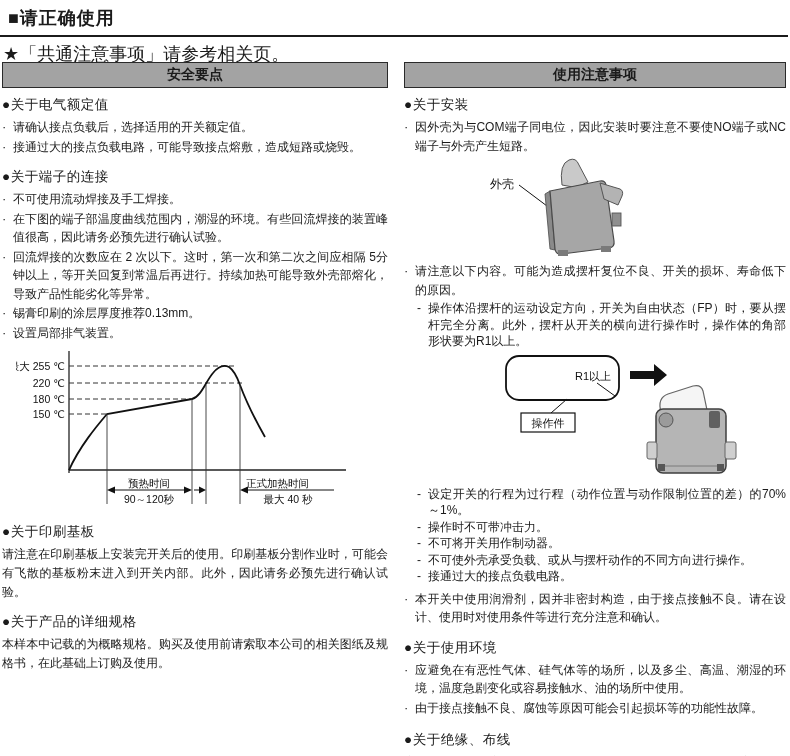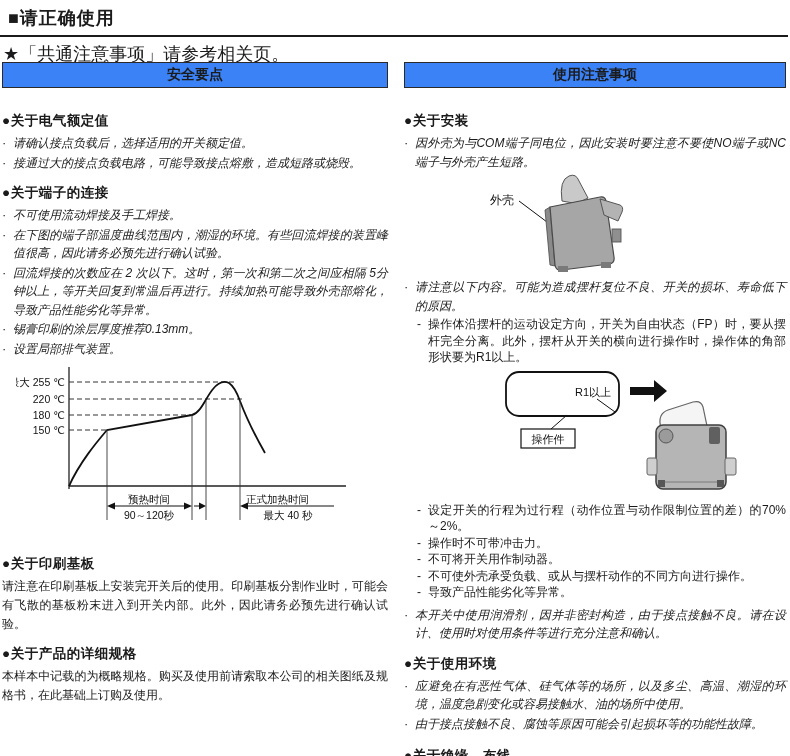--- a/index.html
+++ b/index.html
@@ -9,28 +9,28 @@
 
   .title-bar { position:absolute; left:0; top:6px; width:788px; border-bottom:2.5px solid #1b1b1b; padding:0 0 5px 8px; }
   .title-bar h1 { font-size:18px; font-weight:bold; letter-spacing:1px; }
   .top-note { position:absolute; left:3px; top:42px; font-size:18px; }
 
   .col { position:absolute; top:62px; }
   .col-left  { left:2px;  width:386px; }
   .col-right { left:404px; width:382px; }
 
   .col-header { border:1.5px solid #2a2a2a; height:26px; line-height:23px; text-align:center;
-                font-size:14px; font-weight:bold; margin-bottom:7px; background:#3b82f6; }
-
-  h2.sec { font-size:13.5px; font-weight:bold; margin:24px 0 4px 0; letter-spacing:0.5px; }
+                font-size:14px; font-weight:bold; margin-bottom:7px; background:#a3a3a3; }
+
+  h2.sec { font-size:13.5px; font-weight:normal; margin:8px 0 4px 0; letter-spacing:0.5px; }
   .para { font-size:12px; line-height:19px; text-align:justify; }
 
   .b { display:flex; margin:1px 0; }
   .b .bm { flex:none; width:11px; font-size:13px; line-height:18.5px; }
-  .b .bt { font-size:12px; line-height:18.5px; text-align:justify;font-style:italic; }
+  .b .bt { font-size:12px; line-height:18.5px; text-align:justify; }
 
   .d { display:flex; margin:0 0 0 13px; }
   .d .dm { flex:none; width:11px; font-size:12px; line-height:16.5px; }
   .d .dt { font-size:12px; line-height:16.5px; text-align:justify; }
 
   .chart-wrap { position:relative; margin:5px 0 2px 14px; width:345px; height:168px; }
   .fig { position:relative; width:100%; }
   .fig1 { height:102px; margin:2px 0 3px 0; }
   .fig2 { height:130px; margin:2px 0 4px 0; }
   svg { display:block; }
@@ -178,37 +178,37 @@
           <rect x="321" y="90" width="11" height="17" rx="2" fill="#cfcfcf" stroke="#666" stroke-width="1"></rect>
           <line x1="256" y1="114" x2="318" y2="114" stroke="#7a7a7a" stroke-width="1"></line>
           <rect x="254" y="112" width="7" height="7" fill="#565656"></rect>
           <rect x="313" y="112" width="7" height="7" fill="#565656"></rect>
         </g>
       </svg>
     </div>
 
     <div class="d">
       <span class="dm">-</span>
-      <span class="dt">设定开关的行程为过行程（动作位置与动作限制位置的差）的70%～2%。</span>
+      <span class="dt">设定开关的行程为过行程（动作位置与动作限制位置的差）的70%～1%。</span>
     </div>
     <div class="d">
       <span class="dm">-</span>
       <span class="dt">操作时不可带冲击力。</span>
     </div>
     <div class="d">
       <span class="dm">-</span>
       <span class="dt">不可将开关用作制动器。</span>
     </div>
     <div class="d">
       <span class="dm">-</span>
       <span class="dt">不可使外壳承受负载、或从与摆杆动作的不同方向进行操作。</span>
     </div>
     <div class="d">
       <span class="dm">-</span>
-      <span class="dt">导致产品性能劣化等异常。</span>
+      <span class="dt">接通过大的接点负载电路。</span>
     </div>
     <div class="b" style="margin-top:5px;">
       <span class="bm">·</span>
       <span class="bt">本开关中使用润滑剂，因并非密封构造，由于接点接触不良。请在设计、使用时对使用条件等进行充分注意和确认。</span>
     </div>
 
     <h2 class="sec" style="margin-top:12px;">●关于使用环境</h2>
     <div class="b">
       <span class="bm">·</span>
       <span class="bt">应避免在有恶性气体、硅气体等的场所，以及多尘、高温、潮湿的环境，温度急剧变化或容易接触水、油的场所中使用。</span>

